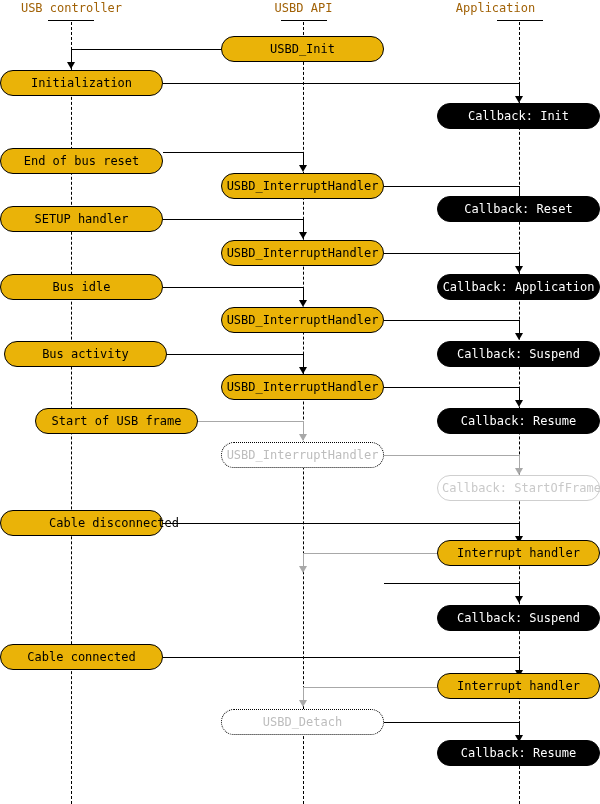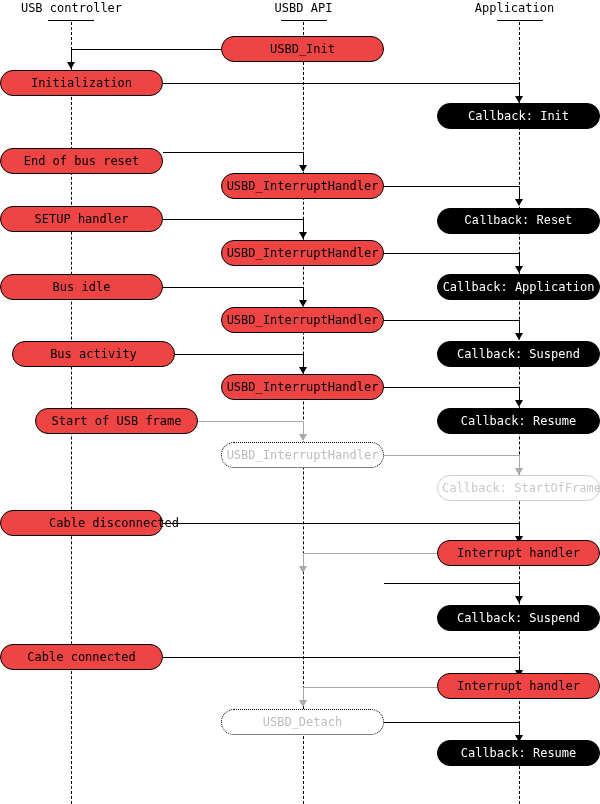--- a/index.html
+++ b/index.html
@@ -14,21 +14,21 @@
     height:804px;
     overflow:hidden;
     background:#ffffff;
   }
 
   
   .col-head{
     position:absolute;
     text-align:center;
     font-size:12px;
-    color:#000000;
+    color:#a16207;
     white-space:nowrap;
     letter-spacing:0px;
     line-height:14px;
   }
   .col-underline{
     position:absolute;
     height:0;
     border-top:1px solid #000;
   }
 
@@ -39,21 +39,21 @@
     border-left:1px dashed #000;
   }
 
   
   .node{
     position:absolute;
     height:26px;
     line-height:24px;
     border:1px solid #000;
     border-radius:14px;
-    background:#ef4444;
+    background:#eab308;
     color:#000;
     font-size:12px;
     text-align:center;
     white-space:nowrap;
     box-sizing:border-box;
     overflow:visible;
   }
   .node.black{
     background:#000000;
     border-color:#000000;
@@ -109,21 +109,21 @@
 <body>
 
 <div id="stage">
 
   <div class="col-head" style="left:0px; top:1px; width:143px;">USB controller</div>
   <div class="col-underline" style="left:48px; top:20px; width:46px;"></div>
 
   <div class="col-head" style="left:232px; top:1px; width:143px;">USBD API</div>
   <div class="col-underline" style="left:281px; top:20px; width:46px;"></div>
 
-  <div class="col-head" style="left:443px; top:1px; width:143px;">Application</div>
+  <div class="col-head" style="left:424px; top:1px; width:143px;">Application</div>
   <div class="col-underline" style="left:497px; top:20px; width:46px;"></div>
 
   <div class="lifeline" style="left:71px; top:22px; height:782px;"></div>
   <div class="lifeline" style="left:303px; top:22px; height:782px;"></div>
   <div class="lifeline" style="left:519px; top:22px; height:782px;"></div>
 
   <div class="hline" style="left:71px; top:49px; width:150px;"></div>
   <div class="vline" style="left:71px; top:49px; height:18px;"></div>
   <div class="arrowhead" style="left:67px; top:62px;"></div>
 
@@ -212,41 +212,41 @@
   </div>
 
   <div class="node" style="left:221px; top:173px; width:163px;">
     <span class="lbl">USBD_InterruptHandler</span>
   </div>
 
   <div class="node" style="left:0px; top:206px; width:163px;">
     <span class="lbl">SETUP handler</span>
   </div>
 
-  <div class="node black" style="left:437px; top:208px; width:163px;font-family:Liberation Mono, monospace;">
+  <div class="node black" style="left:437px; top:196px; width:163px;">
     <span class="lbl">Callback: Reset</span>
   </div>
 
   <div class="node" style="left:221px; top:240px; width:163px;">
     <span class="lbl">USBD_InterruptHandler</span>
   </div>
 
   <div class="node" style="left:0px; top:274px; width:163px;">
     <span class="lbl">Bus idle</span>
   </div>
 
   <div class="node black" style="left:437px; top:274px; width:163px;">
     <span class="lbl">Callback: Application</span>
   </div>
 
   <div class="node" style="left:221px; top:307px; width:163px;">
     <span class="lbl">USBD_InterruptHandler</span>
   </div>
 
-  <div class="node" style="left:12px; top:341px; width:163px;">
+  <div class="node" style="left:4px; top:341px; width:163px;">
     <span class="lbl">Bus activity</span>
   </div>
 
   <div class="node black" style="left:437px; top:341px; width:163px;">
     <span class="lbl">Callback: Suspend</span>
   </div>
 
   <div class="node" style="left:221px; top:374px; width:163px;">
     <span class="lbl">USBD_InterruptHandler</span>
   </div>

